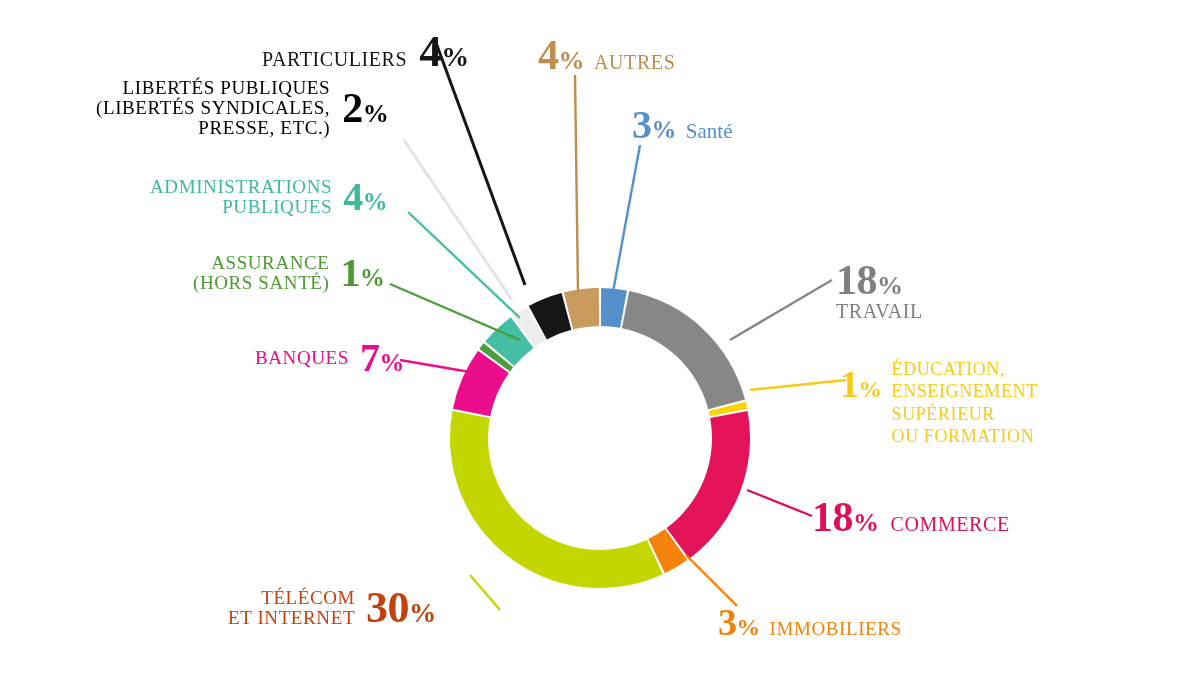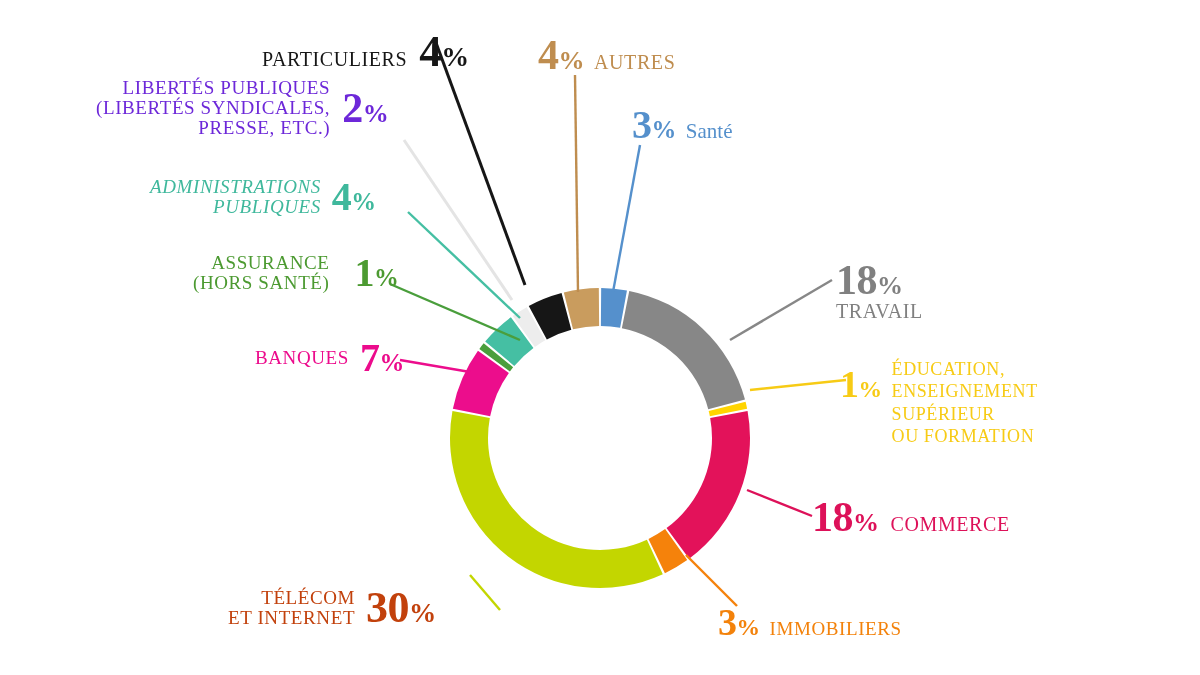--- a/index.html
+++ b/index.html
@@ -14,31 +14,31 @@
   .pct{font-weight:700;letter-spacing:-0.5px;}
   .pct .sym{font-size:0.62em;font-weight:700;}
   .cap{font-family:"Liberation Serif",serif;letter-spacing:0.6px;}
 
   
   #lbl-particuliers{left:262px;top:28px;display:flex;align-items:baseline;gap:12px;color:#161616;}
   #lbl-particuliers .cap{font-size:20px;}
   #lbl-particuliers .pct{font-size:45px;}
 
   
-  #lbl-libertes{left:96px;top:78px;display:flex;align-items:center;gap:12px;color:#6d28d9;}
+  #lbl-libertes{left:96px;top:78px;display:flex;align-items:center;gap:12px;color:#000000;}
   #lbl-libertes .cap{font-size:19px;text-align:right;}
   #lbl-libertes .pct{font-size:42px;}
 
   
   #lbl-admin{left:150px;top:176px;display:flex;align-items:center;gap:11px;color:#3fb89c;}
-  #lbl-admin .cap{font-size:19px;text-align:right;font-style:italic;}
+  #lbl-admin .cap{font-size:19px;text-align:right;}
   #lbl-admin .pct{font-size:40px;}
 
   
-  #lbl-assurance{left:193px;top:252px;display:flex;align-items:center;gap:25px;color:#4c9a31;}
+  #lbl-assurance{left:193px;top:252px;display:flex;align-items:center;gap:11px;color:#4c9a31;}
   #lbl-assurance .cap{font-size:19px;text-align:right;}
   #lbl-assurance .pct{font-size:40px;}
 
   
   #lbl-banques{left:236px;top:337px;display:flex;align-items:center;gap:11px;color:#ec0b8c;}
   #lbl-banques .cap{font-size:19px;margin-left:19px;}
   #lbl-banques .pct{font-size:40px;}
 
   
   #lbl-telecom{left:228px;top:585px;display:flex;align-items:center;gap:11px;color:#c2410c;}

